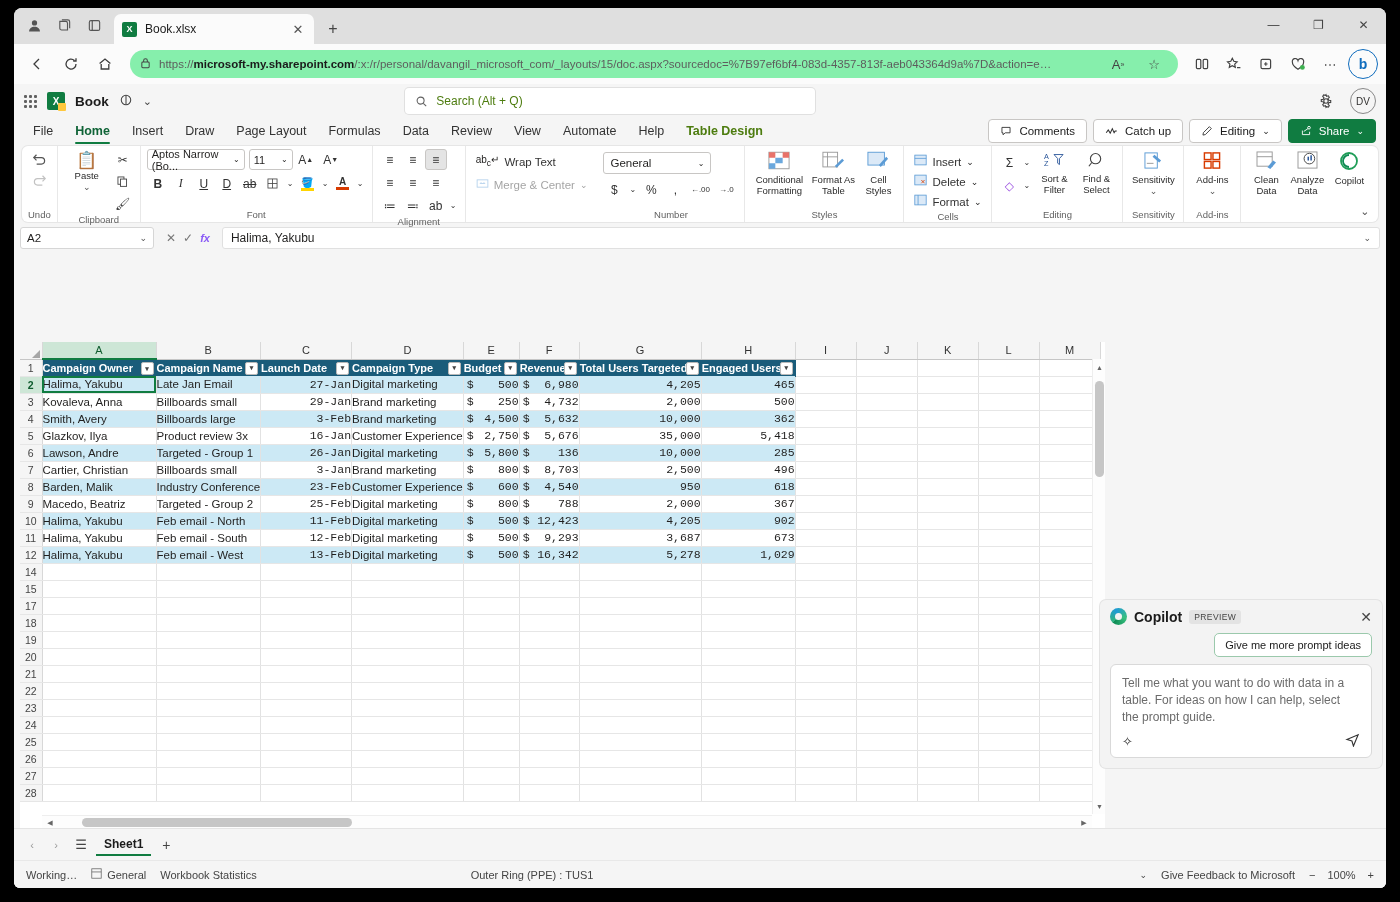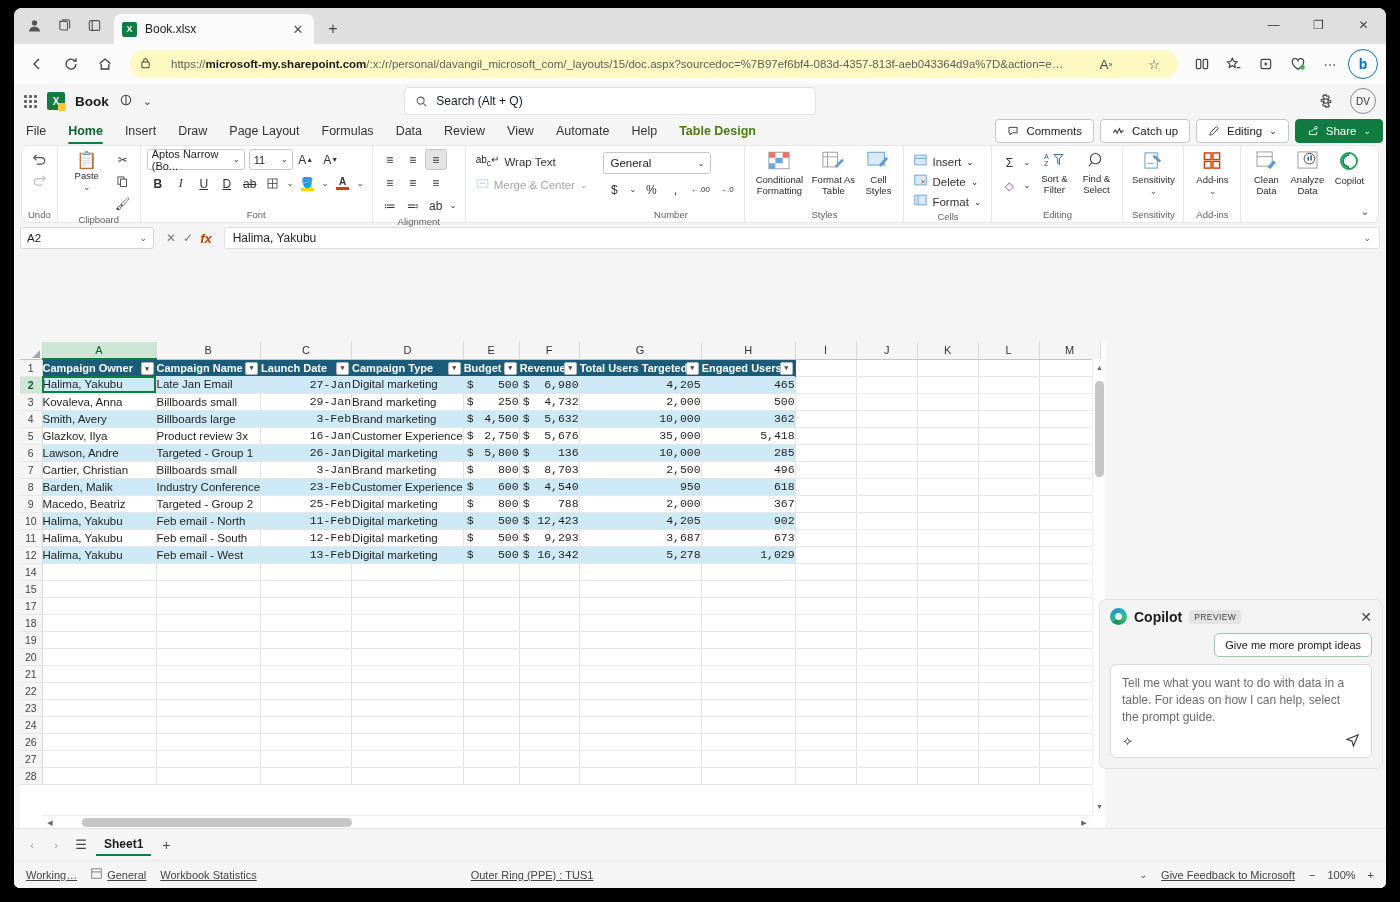--- a/index.html
+++ b/index.html
@@ -47,22 +47,22 @@
         color:#444; font-size:12px; cursor:pointer;}
 
   .browser-toolbar {
     height:40px; background:#fbfbfb; display:flex; align-items:center; padding:0 8px; gap:4px;
   }
   .nav-btn {
     width:30px;height:30px;border-radius:15px;display:flex;align-items:center;justify-content:center;
     color:#3c3c3c;font-size:14px;cursor:pointer;
   }
   .urlbar {
-    flex:1; height:28px; background:#fef9c3; border-radius:14px; display:flex;
-    align-items:center; padding:0 10px; gap:20px; margin:0 6px; min-width:0;
+    flex:1; height:28px; background:#86efac; border-radius:14px; display:flex;
+    align-items:center; padding:0 10px; gap:8px; margin:0 6px; min-width:0;
   }
   .urlbar .lock { font-size:11px; color:#444; }
   .url-text { font-size:11.5px; color:#5d5d5d; white-space:nowrap; overflow:hidden; flex:1; }
   .url-text b { color:#1b1b1b; font-weight:700;}
   .tb-icon {
     width:28px;height:28px;display:flex;align-items:center;justify-content:center;
     color:#444;font-size:13px;border-radius:4px;cursor:pointer;
   }
   .bing-btn {
     width:30px;height:30px;border-radius:15px;border:1.6px solid #0f6cbd;display:flex;
@@ -81,29 +81,29 @@
     font-weight:bold;display:flex;align-items:center;justify-content:center;position:relative;
   }
   .xl-logo:after{content:'';position:absolute;right:-1px;bottom:-1px;width:8px;height:8px;background:#ffc83d;border-radius:1px;}
   .docname { font-size:13.5px; color:#1b1b1b; font-weight:600; }
   .autosave { font-size:11px; color:#444; }
   .xl-search {
     width:410px; height:26px; background:#fff; border-radius:4px; display:flex;
     align-items:center; padding:0 10px; gap:8px; margin:0 auto;
     box-shadow:0 0 0 1px #e0e0e0;
   }
-  .xl-search span { font-size:12px; color:#0f172a; }
+  .xl-search span { font-size:12px; color:#4d7c0f; }
   .topbar-right { margin-left:auto; display:flex; align-items:center; gap:10px; }
   .avatar {
     width:26px;height:26px;border-radius:50%;border:1px solid #888;
     display:flex;align-items:center;justify-content:center;font-size:10px;color:#323130;
   }
 
   .xl-ribbon-tabs {
-    height:26px; display:flex; align-items:center; padding:0 3px; gap:4px; font-size:12.5px;
+    height:26px; display:flex; align-items:center; padding:0 10px; gap:4px; font-size:12.5px;
   }
   .rtab { padding:3px 9px; color:#333; cursor:pointer; border-radius:4px; position:relative;}
   .rtab.active { font-weight:600; color:#0f6336; }
   .rtab.active:after {
     content:''; position:absolute; left:9px; right:9px; bottom:-3px; height:2.5px;
     background:#107c41; border-radius:2px;
   }
   .rtab.special { color:#4d7c0f; font-weight:600; }
 
   .ribbon {
@@ -144,21 +144,21 @@
 
   
   .formula-bar {
     height:24px; margin:4px 6px 3px 6px; display:flex; align-items:center; gap:4px;
   }
   .namebox {
     width:134px; height:22px; background:#fff; border:1px solid #d6d6d6; border-radius:3px;
     display:flex; align-items:center; justify-content:space-between; padding:0 6px; font-size:11.5px;
   }
   .fxgroup { display:flex; align-items:center; gap:7px; padding:0 8px; color:#777; font-size:12px; }
-  .fxgroup .fx { font-style:italic; font-weight:bold; color:#c2410c; font-size:13px;}
+  .fxgroup .fx { font-style:italic; font-weight:bold; color:#8b5cf6; font-size:11px;}
   .fbox {
     flex:1; height:22px; background:#fff; border:1px solid #e0e0e0; border-radius:3px;
     display:flex; align-items:center; padding:0 8px; font-size:12px; justify-content:space-between;
   }
 
   
   .gridwrap { position:absolute; left:6px; right:0; top:258px; bottom:60px; }
   .sheet { position:absolute; left:0; top:0; width:1085px; bottom:0; background:#fff; overflow:hidden;}
   table.grid { border-collapse:collapse; table-layout:fixed; }
   table.grid td, table.grid th { padding:0; margin:0; }
@@ -245,21 +245,21 @@
   }
   .st-nav { width:20px;height:20px;display:flex;align-items:center;justify-content:center;color:#9a9a9a;font-size:11px;}
   .st-menu { width:22px;height:20px;display:flex;align-items:center;justify-content:center;color:#444;font-size:13px;cursor:pointer;}
   .st-tab { font-size:12px; font-weight:600; color:#1b1b1b; padding:4px 8px 3px 8px; border-bottom:2.5px solid #107c41; cursor:pointer;}
   .st-add { width:22px;height:20px;display:flex;align-items:center;justify-content:center;font-size:14px;color:#444;cursor:pointer;}
   .statusbar {
     position:absolute; left:0; right:0; bottom:0; height:28px; background:#f5f5f5;
     display:flex; align-items:center; padding:0 12px; gap:14px; font-size:11px; color:#444;
     border-top:1px solid #e8e8e8;
   }
-  .sb-item { cursor:pointer; display:flex; align-items:center; gap:5px;text-decoration:underline;}
+  .sb-item { cursor:pointer; display:flex; align-items:center; gap:5px;}
   .sb-right { margin-left:auto; display:flex; align-items:center; gap:14px;}
   .zoom-ctl { display:flex; align-items:center; gap:12px; }
 </style>
 </head>
 <body>
 
 <div class="window">
 
   <div class="browser-tabstrip">
     <div class="tabstrip-icons">
@@ -1164,20 +1164,36 @@
                 <td class="cell plain"></td>
                 <td class="cell plain"></td>
                 <td class="cell plain"></td>
                 <td class="cell plain"></td>
                 <td class="cell plain"></td>
                 <td class="cell plain"></td>
                 <td class="cell plain"></td>
                 <td class="cell plain"></td>
               </tr>
               <tr>
+                <td class="rowhead">25</td>
+                <td class="cell plain"></td>
+                <td class="cell plain"></td>
+                <td class="cell plain"></td>
+                <td class="cell plain"></td>
+                <td class="cell plain"></td>
+                <td class="cell plain"></td>
+                <td class="cell plain"></td>
+                <td class="cell plain"></td>
+                <td class="cell plain"></td>
+                <td class="cell plain"></td>
+                <td class="cell plain"></td>
+                <td class="cell plain"></td>
+                <td class="cell plain"></td>
+              </tr>
+              <tr>
                 <td class="rowhead">26</td>
                 <td class="cell plain"></td>
                 <td class="cell plain"></td>
                 <td class="cell plain"></td>
                 <td class="cell plain"></td>
                 <td class="cell plain"></td>
                 <td class="cell plain"></td>
                 <td class="cell plain"></td>
                 <td class="cell plain"></td>
                 <td class="cell plain"></td>

